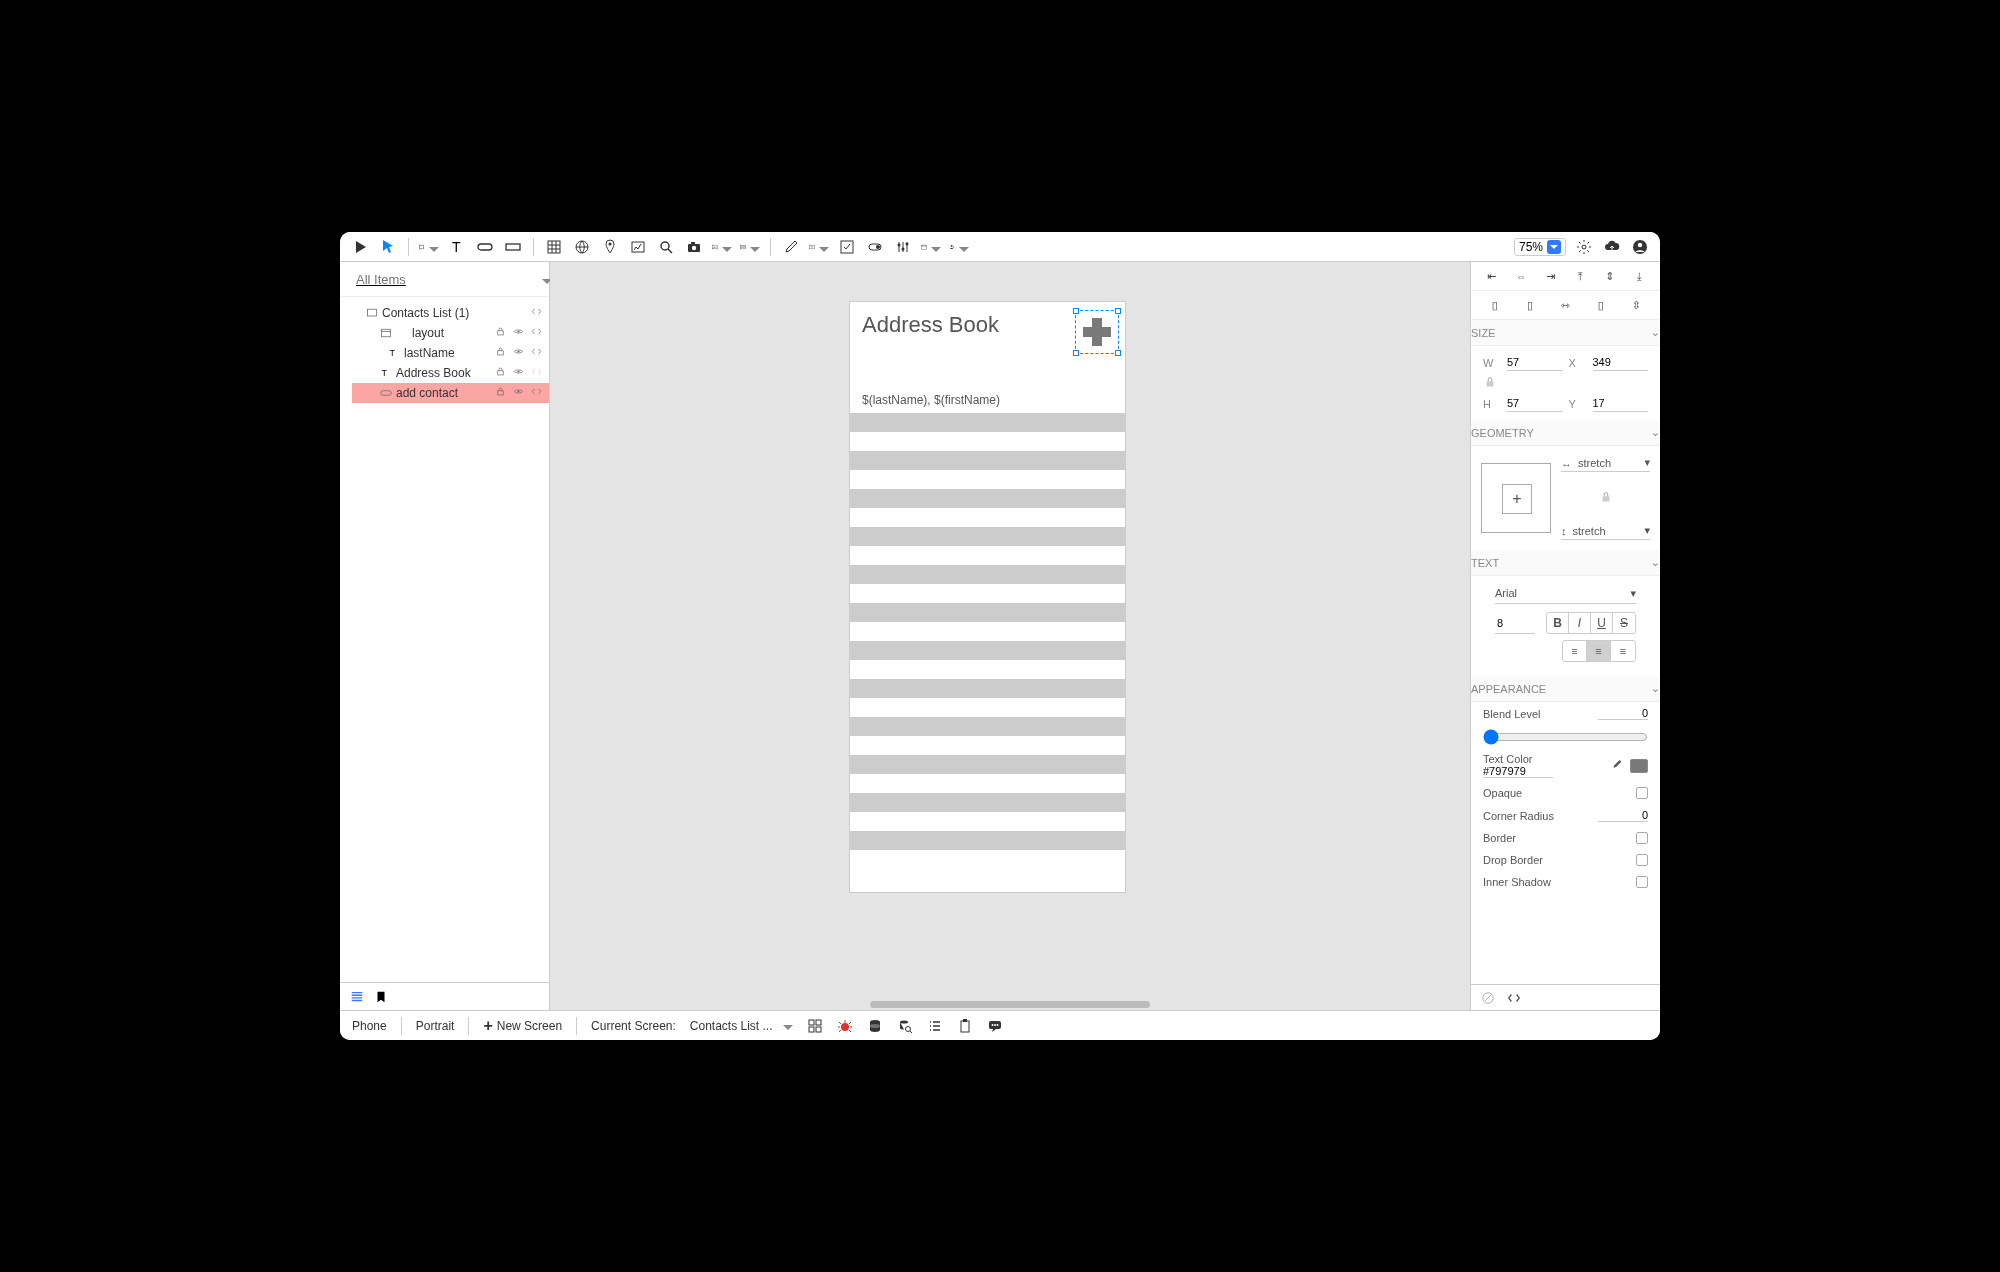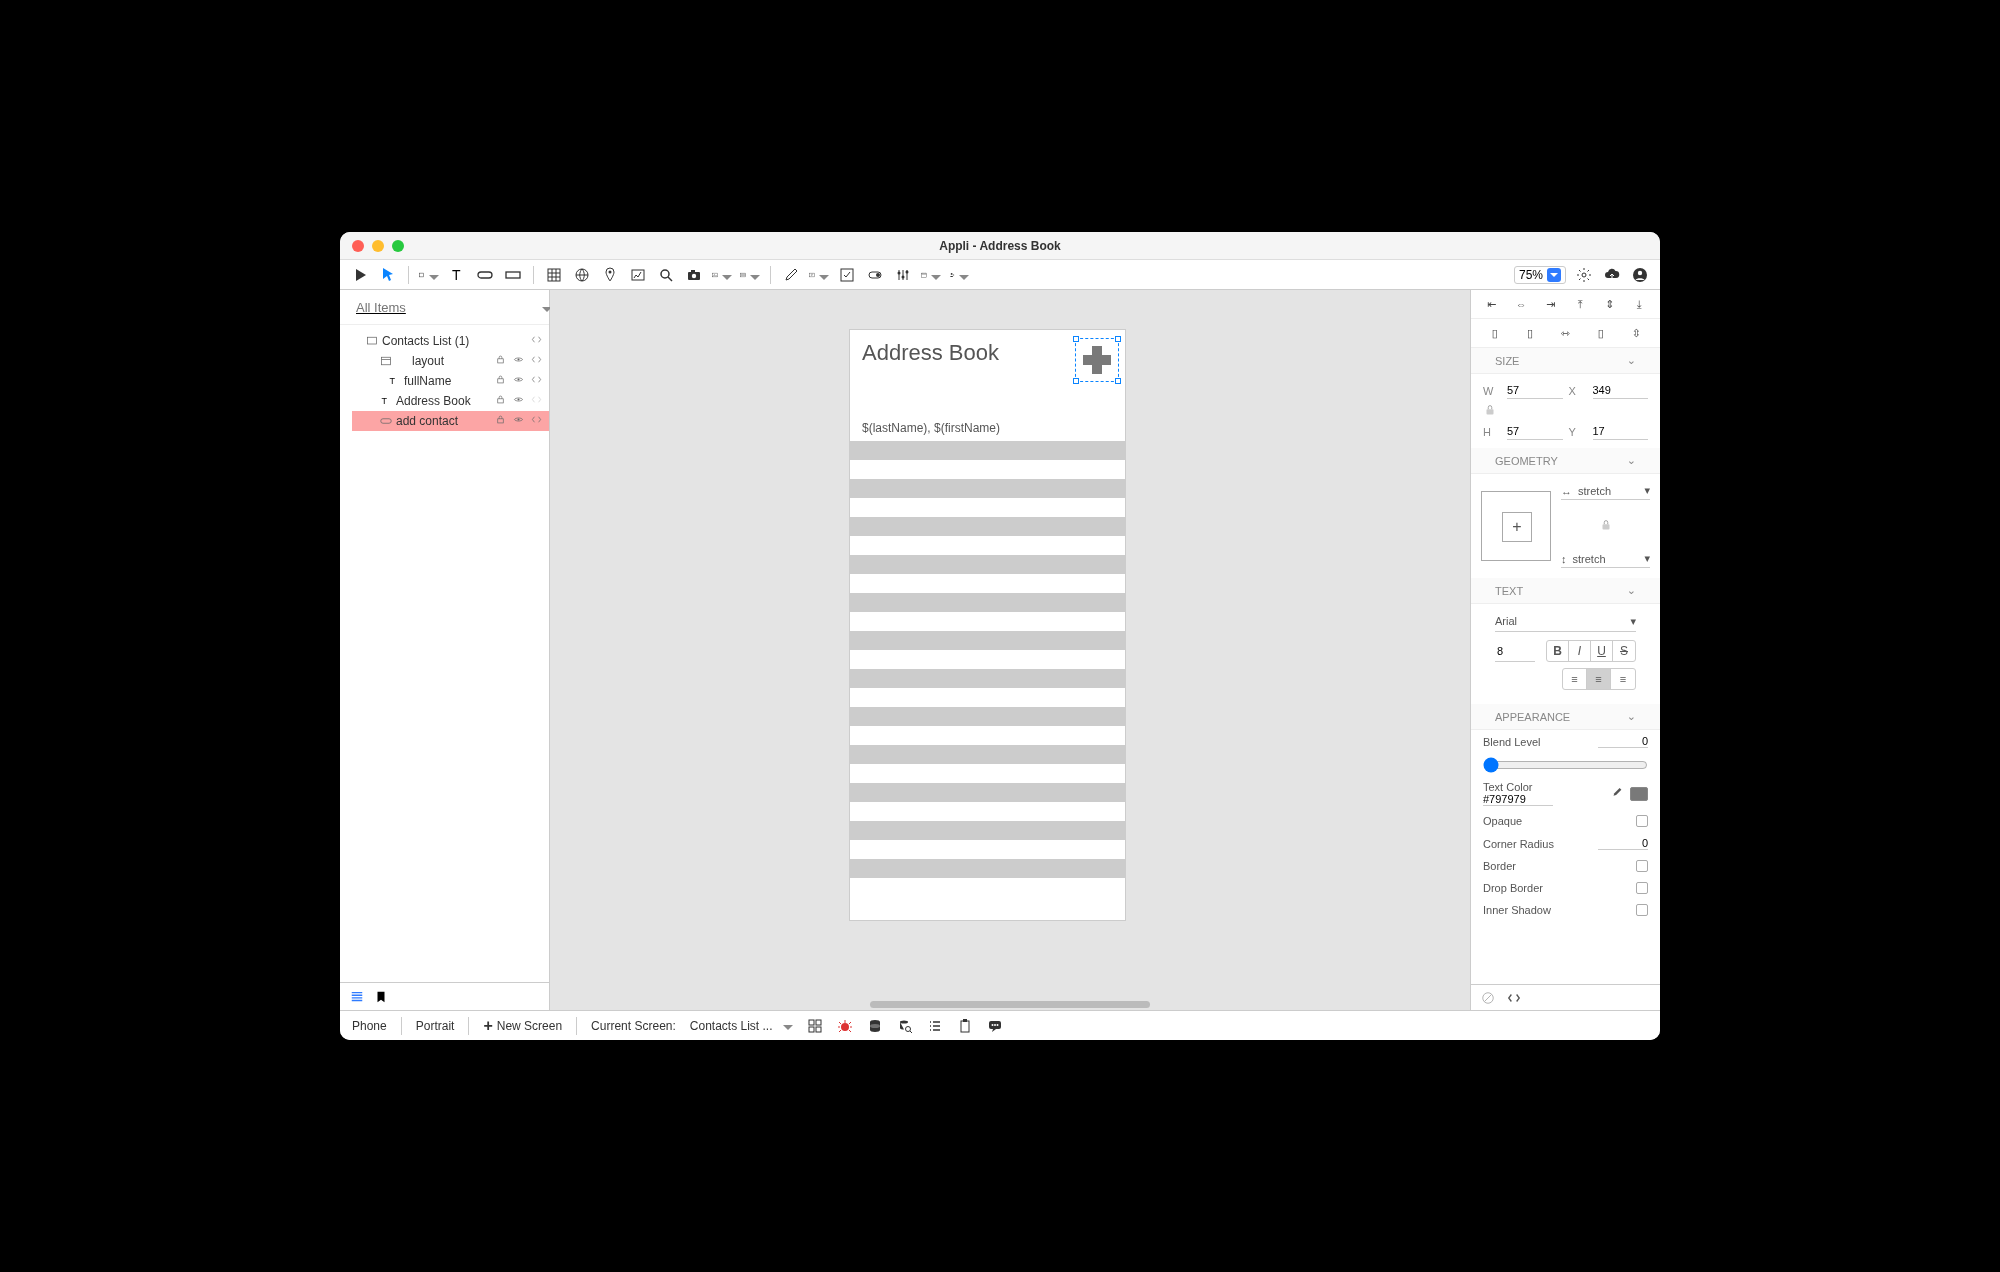--- a/index.html
+++ b/index.html
@@ -43,21 +43,21 @@
 .sel-handles i:nth-child(1){left:-3px;top:-3px;} .sel-handles i:nth-child(2){right:-3px;top:-3px;}
 .sel-handles i:nth-child(3){left:-3px;bottom:-3px;} .sel-handles i:nth-child(4){right:-3px;bottom:-3px;}
 .list-row-text { font-size: 12px; color: #555; padding: 6px 12px; }
 .striped { display: flex; flex-direction: column; }
 .striped div { height: 19px; }
 .striped div:nth-child(odd) { background: #ccc; }
 .hscroll { position: absolute; bottom: 2px; left: 50%; transform: translateX(-50%); width: 280px; height: 7px; background: #bbb; border-radius: 4px; }
 .inspector { width: 190px; background: #fff; border-left: 1px solid #ccc; display: flex; flex-direction: column; font-size: 11px; color: #555; overflow: auto; }
 .align-row { display: flex; justify-content: space-around; padding: 6px; border-bottom: 1px solid #eee; }
 .align-row span { width: 16px; height: 16px; display: flex; align-items: center; justify-content: center; color: #444; cursor: pointer; }
-.section-hdr { padding: 6px 24px; font-size: 11px; color: #888; border-bottom: 1px solid #eee; display: flex; justify-content: space-between; align-items: center; background: #fafafa; }
+.section-hdr { padding: 6px 0; font-size: 11px; color: #888; border-bottom: 1px solid #eee; display: flex; justify-content: space-between; align-items: center; background: #fafafa; }
 .prop-grid { display: grid; grid-template-columns: 18px 1fr 18px 1fr; gap: 4px 6px; padding: 8px 12px; align-items: center; }
 .prop-grid label { color: #888; }
 .prop-grid input { width: 100%; border: none; border-bottom: 1px solid #ccc; font-size: 11px; padding: 2px 0; outline: none; }
 .geo-row { display: flex; padding: 10px; gap: 10px; align-items: center; }
 .anchor-box { width: 70px; height: 70px; border: 1px solid #aaa; position: relative; }
 .anchor-box .inner { position: absolute; left: 20px; top: 20px; width: 30px; height: 30px; border: 1px solid #aaa; display: flex; align-items: center; justify-content: center; font-size: 16px; }
 .geo-dd { display: flex; flex-direction: column; gap: 18px; flex: 1; }
 .geo-dd-row { display: flex; align-items: center; gap: 6px; border-bottom: 1px solid #ccc; padding-bottom: 2px; }
 .text-sec { padding: 8px 24px; }
 .font-dd { width: 100%; border: none; border-bottom: 1px solid #ccc; padding: 3px 0; font-size: 11px; margin-bottom: 8px; display: flex; justify-content: space-between; }
@@ -81,28 +81,20 @@
 .sb-sep { width: 1px; height: 18px; background: #ccc; }
 .sb-btn { display: flex; align-items: center; gap: 4px; cursor: pointer; }
 .sb-dd { display: flex; align-items: flex-start; gap: 6px; cursor: pointer; }
 .chev-down::after { content: ""; border-left: 5px solid transparent; border-right: 5px solid transparent; border-top: 5px solid #888; display: inline-block; margin-left: 4px; }
 </style>
 </head>
 <body>
 
 <div class="window">
 
-  <div class="titlebar">
-    <div class="traffic-lights">
-      <div class="tl red"></div>
-      <div class="tl yellow"></div>
-      <div class="tl green"></div>
-    </div>
-    <div class="title">Appli - Address Book</div>
-  </div>
 
   <div class="toolbar">
     <div class="tbtn">
         <svg viewBox="0 0 16 16">
           <path d="M4 2l10 6-10 6z" fill="currentColor"></path>
         </svg>
       </div>
     <div class="tbtn pointer-active">
         <svg viewBox="0 0 16 16">
           <path d="M3 1l10 6-4 1 2 5-2 1-2-5-4 3z" fill="currentColor"></path>
@@ -300,21 +292,21 @@
               <span><svg width="11" height="11" viewBox="0 0 16 16">
                   <path d="M5 4L2 8l3 4M11 4l3 4-3 4" stroke="#666" fill="none"></path>
                 </svg></span>
             </div>
           </div>
           <div class="orow">
             <span class="indent" style="width:36px"></span>
             <svg width="12" height="12" viewBox="0 0 16 16">
               <text x="2" y="12" font-size="12" font-family="serif">T</text>
             </svg>
-            <span style="margin-left:4px">fullName</span>
+            <span style="margin-left:4px">lastName</span>
             <div class="icons-right">
               <span><svg width="11" height="11" viewBox="0 0 16 16">
                   <rect x="4" y="7" width="8" height="6" fill="none" stroke="#666"></rect>
                   <path d="M6 7V5a2 2 0 0 1 4 0v2" stroke="#666" fill="none"></path>
                 </svg></span>
               <span><svg width="11" height="11" viewBox="0 0 16 16">
                   <path d="M2 8c2-3 10-3 12 0-2 3-10 3-12 0z" fill="none" stroke="#666"></path>
                   <circle cx="8" cy="8" r="1.5" fill="#666"></circle>
                 </svg></span>
               <span><svg width="11" height="11" viewBox="0 0 16 16">

